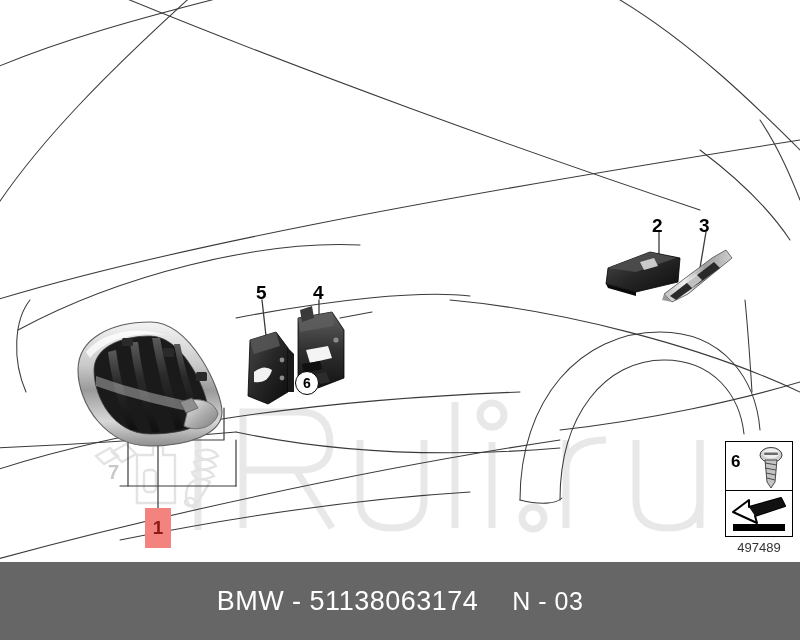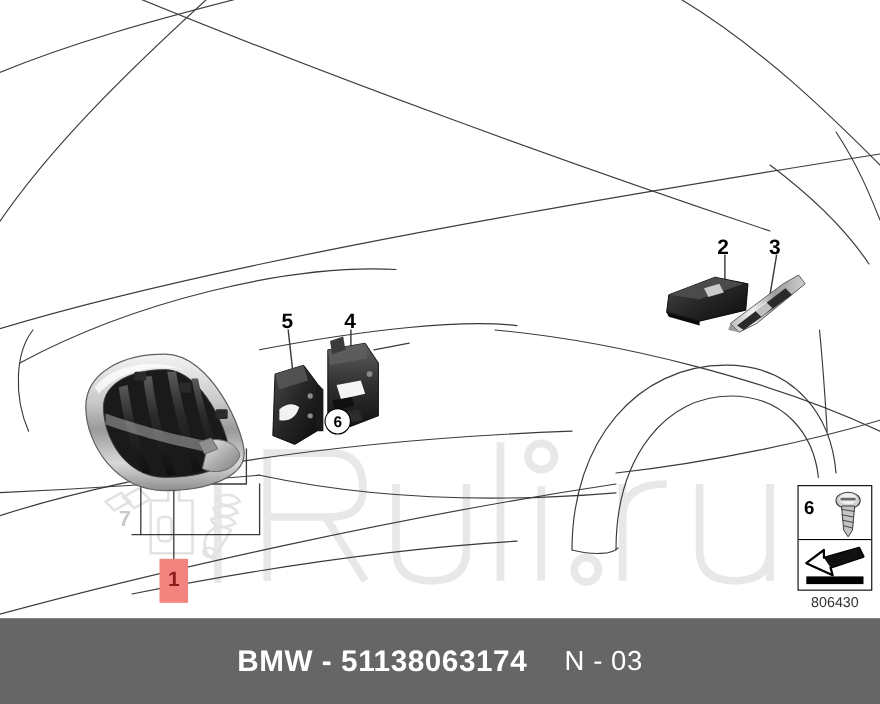--- a/index.html
+++ b/index.html
@@ -39,21 +39,21 @@
   #inset-bot{height:46px;position:relative;}
   #inset-code{position:absolute;left:725px;top:540px;width:68px;
               text-align:center;font-size:13px;color:#333;}
 
   
   #footer{position:absolute;left:0;top:562px;width:800px;height:78px;
           background:#666666;z-index:10;}
   #footer-inner{position:absolute;left:0;top:0;width:800px;height:78px;
                 display:flex;align-items:center;justify-content:center;
                 gap:34px;}
-  #footer-part{color:#ffffff;font-size:27px;letter-spacing:.5px;font-weight:bold;}
+  #footer-part{color:#ffffff;font-size:27px;letter-spacing:.5px;}
   #footer-sec{color:#ffffff;font-size:25px;letter-spacing:.5px;}
 </style>
 </head>
 <body>
 
 <div id="stage">
 
   <svg id="wm" class="layer" viewBox="0 0 800 640">
     <g fill="none" stroke="#e8e8e8" stroke-width="7">
 
@@ -288,21 +288,21 @@
         </svg>
       </div>
       <div id="inset-bot">
         <svg width="64" height="44" viewBox="0 0 64 44" style="position:absolute;left:1px;top:1px;">
           <path d="M6 20 L22 8 L22 15 L54 6 L58 14 L28 24 L30 31 Z" fill="#ffffff" stroke="#000" stroke-width="2" stroke-linejoin="round"></path>
           <path d="M22 15 L54 6 L58 14 L28 24 Z" fill="#111"></path>
           <rect x="6" y="32" width="52" height="7" fill="#000"></rect>
         </svg>
       </div>
     </div>
-    <div id="inset-code">806430</div>
+    <div id="inset-code">497489</div>
   </div>
 
   <div id="footer">
     <div id="footer-inner">
       <div id="footer-part">BMW - 51138063174</div>
       <div id="footer-sec">N - 03</div>
     </div>
   </div>
 
 </div>

